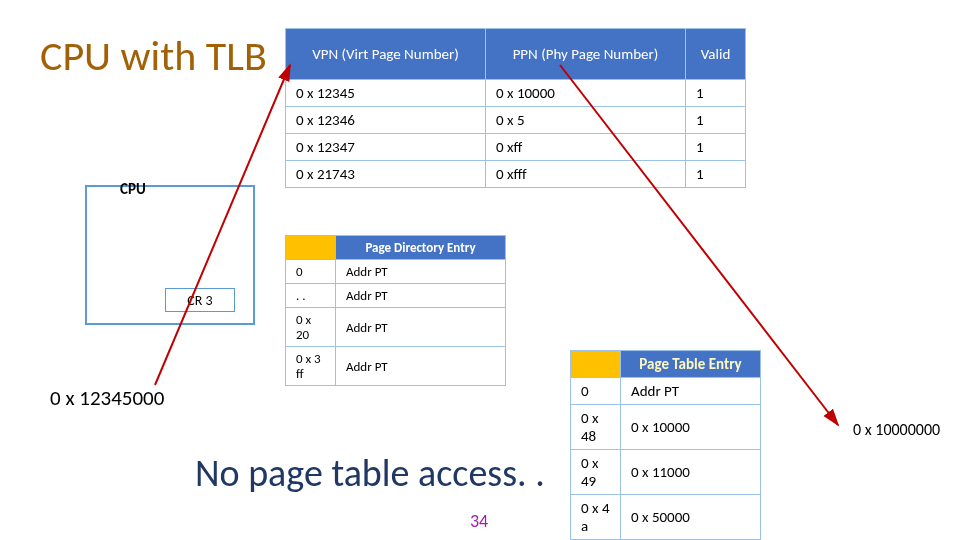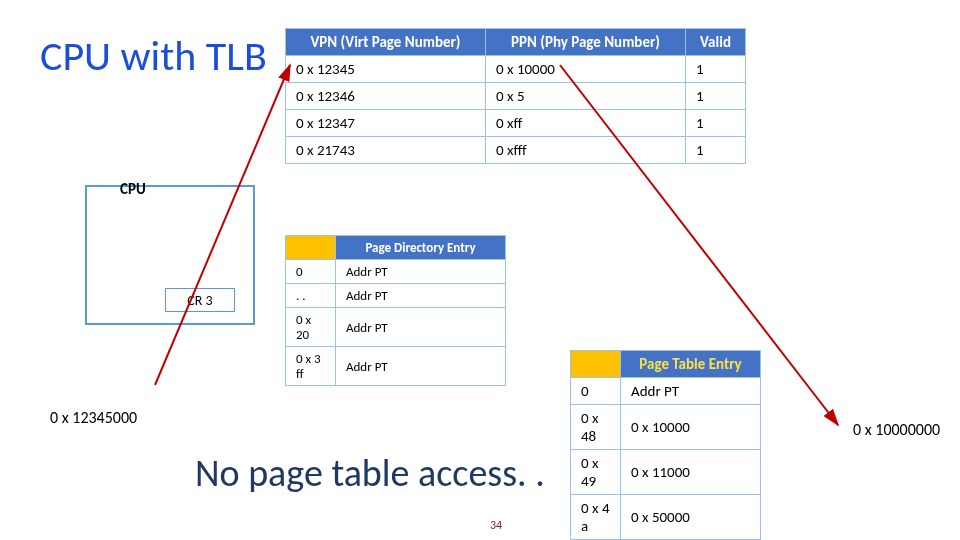--- a/index.html
+++ b/index.html
@@ -10,37 +10,37 @@
     background: #fff;
     font-family: Calibri, Arial, sans-serif;
     position: relative;
     overflow: hidden;
   }
   .title {
     position: absolute;
     left: 40px;
     top: 30px;
     font-size: 42px;
-    color: #1d4ed8;
+    color: #a16207;
     font-weight: 400;
     z-index: 1;
   }
   .tlb-table {
     position: absolute;
     left: 285px;
     top: 28px;
     border-collapse: collapse;
     font-size: 15px;
     z-index: 2;
   }
   .tlb-table th {
     background: #4472c4;
     color: #fff;
-    font-weight: bold;
-    padding: 4px 10px;
+    font-weight: normal;
+    padding: 16px 10px;
     border: 1px solid #9cc2e5;
     text-align: center;
   }
   .tlb-table td {
     border: 1px solid #9cc2e5;
     padding: 4px 10px;
     background: #fff;
   }
   .tlb-table .c0 { width: 200px; }
   .tlb-table .c1 { width: 200px; }
@@ -68,22 +68,22 @@
     width: 70px;
     height: 24px;
     border: 1px solid #5b9bd5;
     text-align: center;
     line-height: 24px;
     font-size: 14px;
   }
   .addr-label {
     position: absolute;
     left: 50px;
-    top: 408px;
-    font-size: 16px;
+    top: 385px;
+    font-size: 21px;
   }
 
   .pde-table {
     position: absolute;
     left: 285px;
     top: 235px;
     border-collapse: collapse;
     font-size: 13px;
     padding-left: 10px;
   }
@@ -102,45 +102,45 @@
     left: 570px;
     top: 350px;
     border-collapse: collapse;
     font-size: 15px;
   }
   .pte-table th, .pte-table td {
     border: 1px solid #9cc2e5;
     padding: 4px 10px;
     background: #fff;
   }
-  .pte-table th { background: #4472c4; color:#fde047; font-weight:bold; text-align:center; }
+  .pte-table th { background: #4472c4; color:#fef9c3; font-weight:bold; text-align:center; }
   .pte-table .k { width: 50px; }
   .pte-table .v { width: 140px; }
   .pte-table .blank { background: #ffc000; }
 
   .no-access {
     position: absolute;
     left: 195px;
     top: 450px;
     font-size: 38px;
     color: #203864;
   }
   .result-addr {
     position: absolute;
     left: 835px;
     top: 420px;
     font-size: 16px;
     margin-left: 18px;
   }
   .pagenum {
     position: absolute;
-    left: 490px;
+    left: 470px;
     bottom: 8px;
-    font-size: 12px;
-    color: #7f1d1d;
+    font-size: 18px;
+    color: #a21caf;
   }
   svg.lines {
     position: absolute;
     left: 0; top: 0;
     width: 960px; height: 540px;
     pointer-events: none;
     z-index: 5;
   }
 </style>
 </head>

